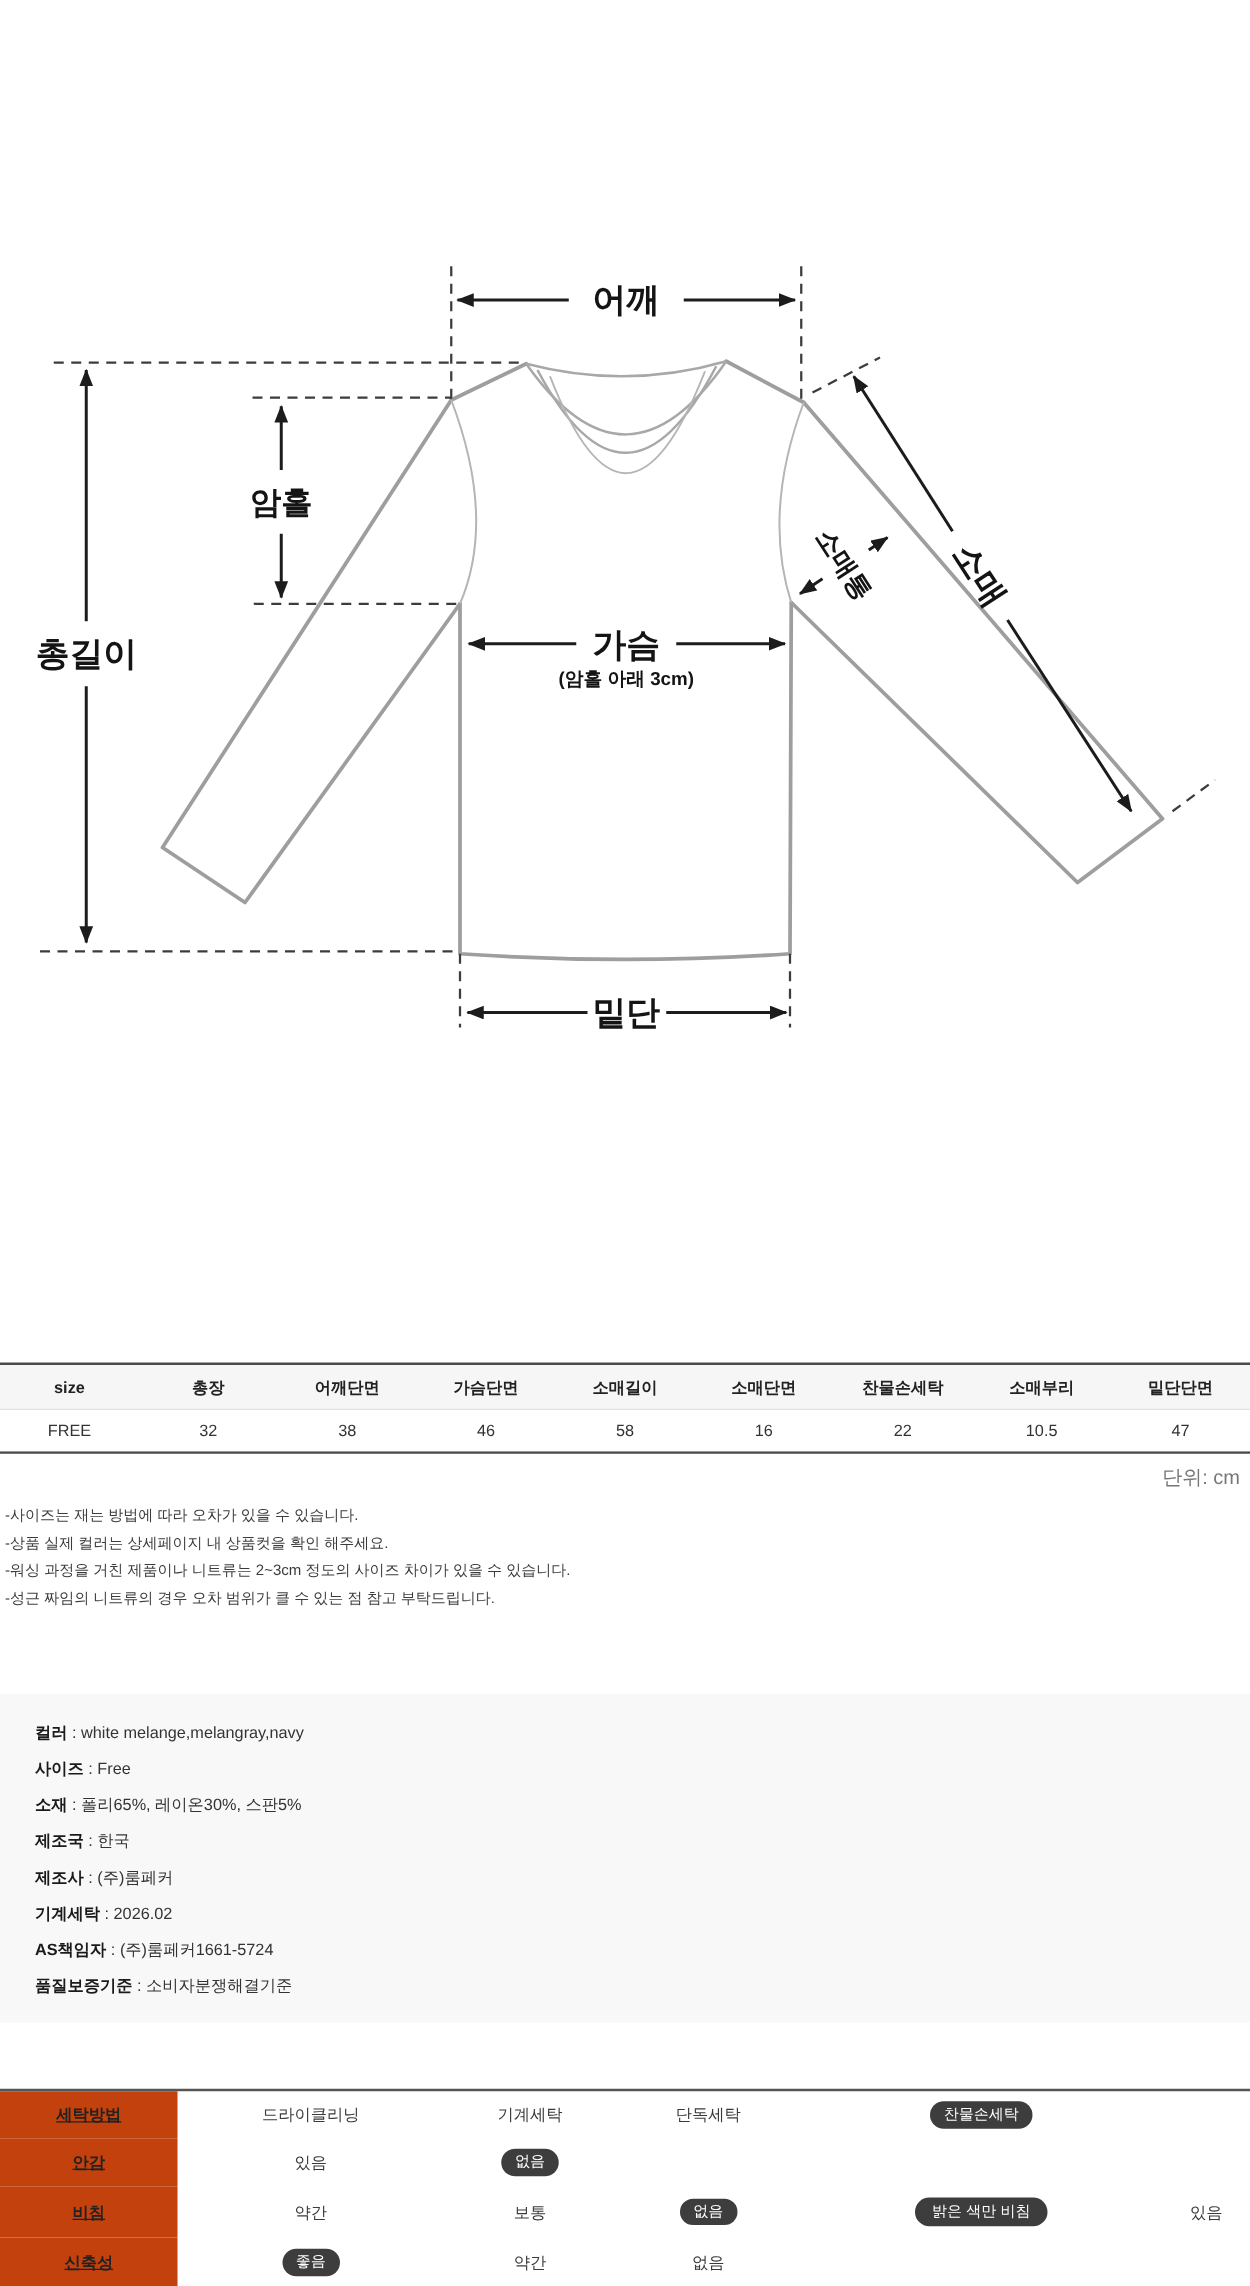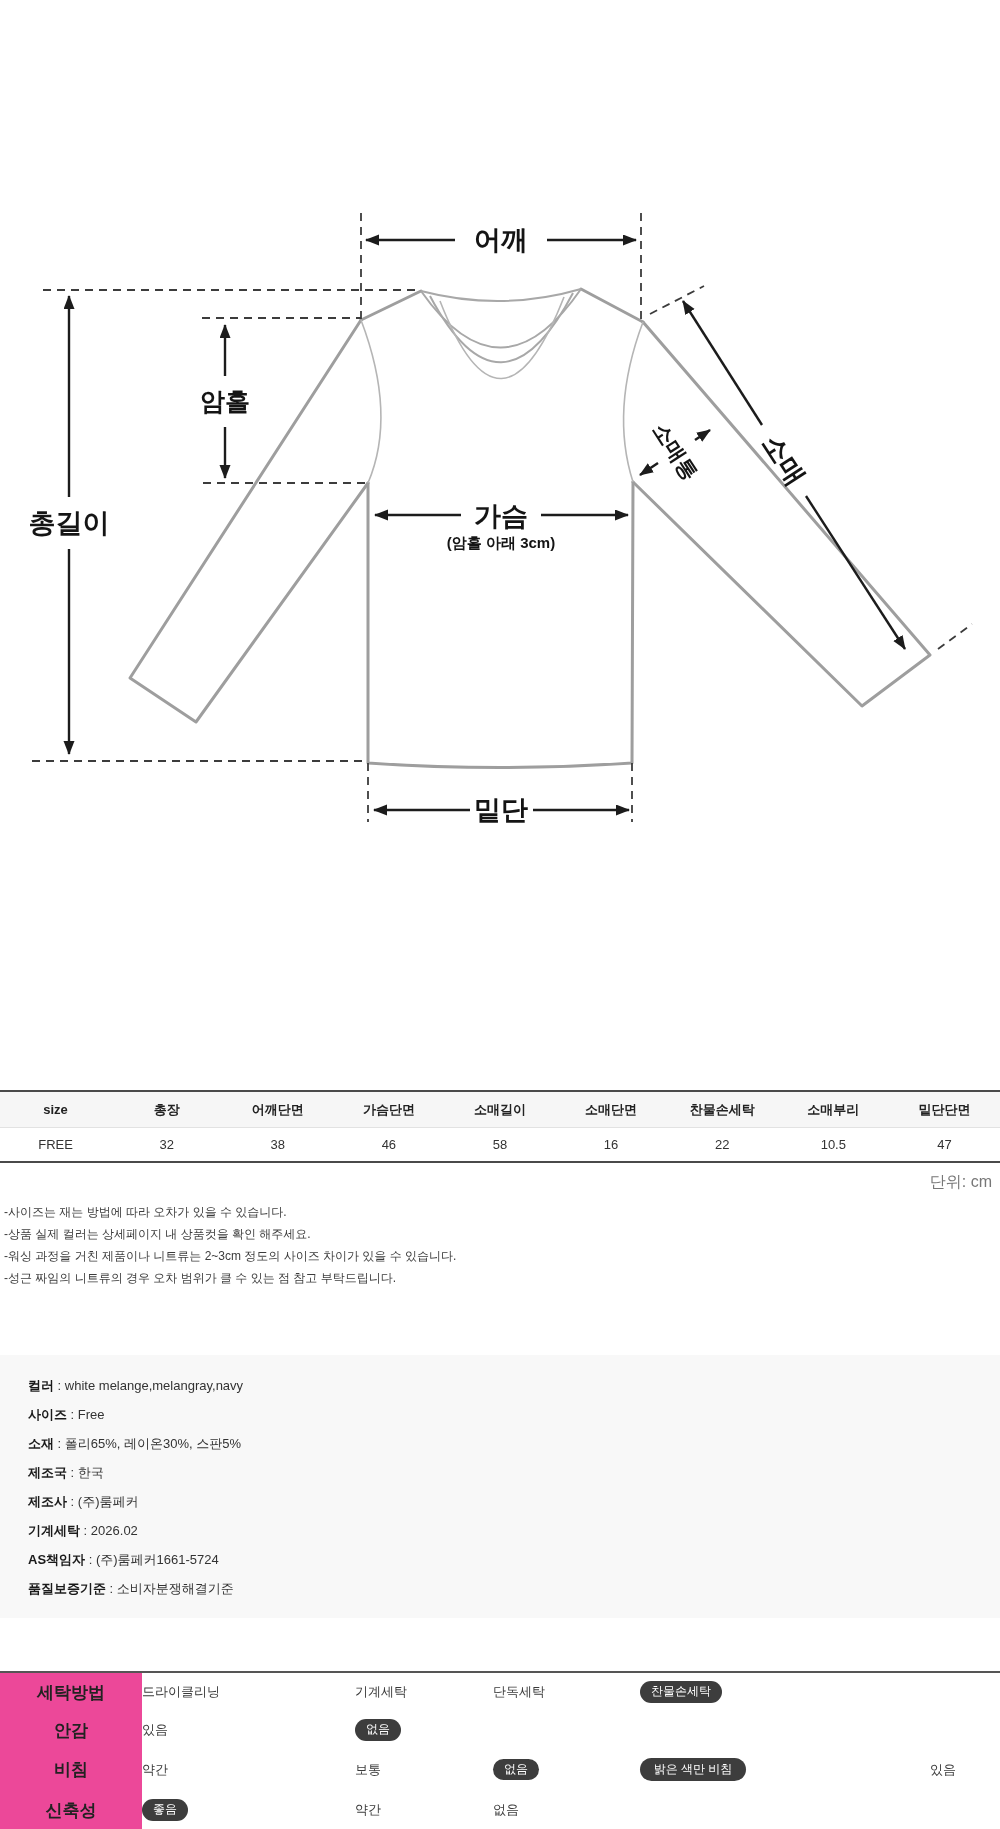--- a/index.html
+++ b/index.html
@@ -36,23 +36,23 @@
             box-sizing:border-box;padding:16px 0 0 28px;}
   .pi-line{height:29px;display:flex;align-items:center;font-size:13px;color:#333;}
   .pi-label{font-weight:bold;color:#1a1a1a;white-space:pre;}
   .pi-sep{white-space:pre;}
 
   
   #care-table{position:absolute;top:1671px;left:0;width:1000px;border-top:2px solid #555;
               border-bottom:2px solid #555;box-sizing:border-box;}
   .ct-row{display:flex;width:100%;align-items:stretch;}
   .ct-row.h38{height:38px;} .ct-row.h41{height:41px;} .ct-row.h40{height:40px;}
-  .ct-label{width:142px;background:#ec4899;display:flex;align-items:center;justify-content:center;
-            font-size:17px;font-weight:bold;color:#222;flex-shrink:0;}
-  .ct-cell{display:flex;align-items:center;justify-content:flex-start;font-size:13px;color:#3a3a3a;
+  .ct-label{width:142px;background:#c2410c;display:flex;align-items:center;justify-content:center;
+            font-size:13px;font-weight:bold;color:#222;flex-shrink:0;text-decoration:underline;}
+  .ct-cell{display:flex;align-items:center;justify-content:center;font-size:13px;color:#3a3a3a;
            flex-shrink:0;text-align:center;}
   .cw1{width:213px;} .cw2{width:138px;} .cw3{width:147px;} .cw4{width:290px;} .cw5{width:70px;}
   .pill{background:#3d3d3d;color:#fff;border-radius:11px;padding:3px 11px;font-size:12px;
         line-height:1.3;display:inline-block;}
   .pill.wrap{width:86px;word-break:break-all;padding:4px 10px;border-radius:14px;}
 </style>
 </head>
 <body>
 
 <div id="page">

